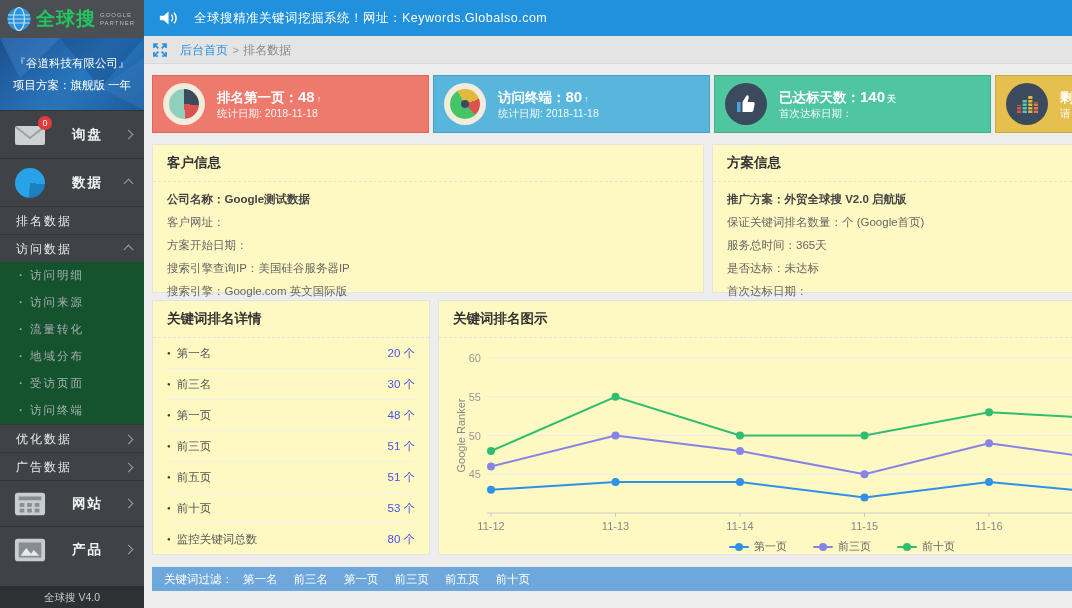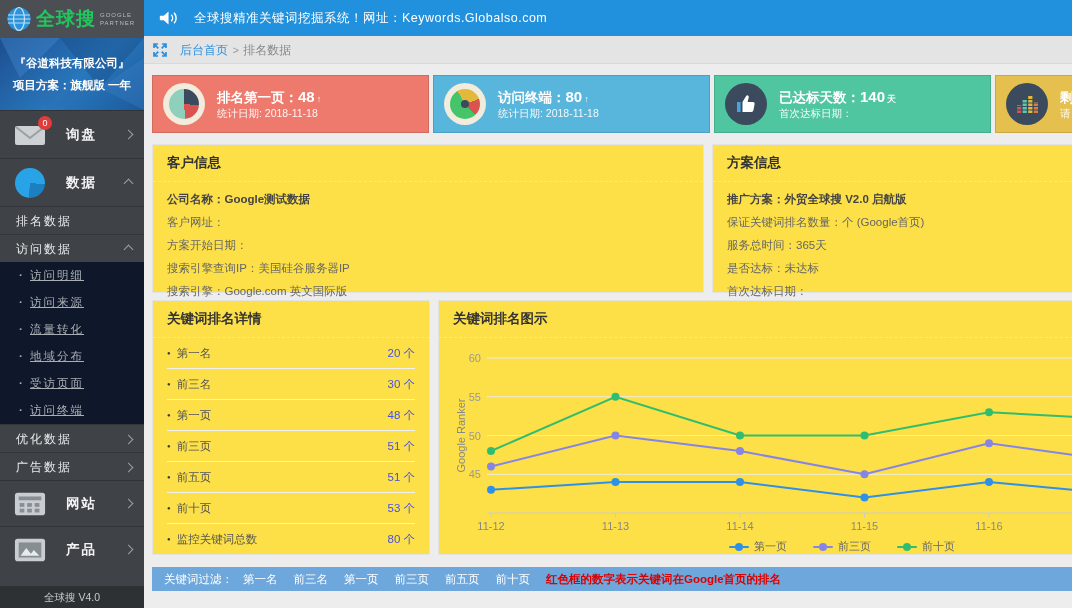--- a/index.html
+++ b/index.html
@@ -7,31 +7,31 @@
   body { font-family:"Liberation Sans","DejaVu Sans",sans-serif; background:#ededed; position:relative; }
 
   
   .sidebar { position:absolute; left:0; top:0; width:144px; height:608px; background:#3f4347; z-index:5; }
   .side-header { height:38px; background:#4b4f53; display:flex; align-items:center; padding:0 6px; gap:4px; }
   .logo-globe { width:26px; height:26px; flex:0 0 auto; }
   .logo-title { color:#22c55e; font-size:19px; font-weight:bold; font-family:"Liberation Serif","DejaVu Serif",serif; letter-spacing:1px; white-space:nowrap; }
   .logo-partner { color:#b9bcbf; font-size:6px; line-height:8px; letter-spacing:1px; text-align:left; }
   .side-company { position:relative; height:72px; background:linear-gradient(135deg,#1d4f8f 0%,#2877bd 55%,#1c5a9c 100%); color:#fff; text-align:center; padding-top:14px; overflow:hidden; }
   .side-company .poly { position:absolute; inset:0; opacity:.35; }
-  .side-company div { position:relative; font-size:11.5px; line-height:22px;font-weight:bold; }
+  .side-company div { position:relative; font-size:11.5px; line-height:22px; }
   .nav-big { position:relative; height:48px; display:flex; align-items:center; border-top:1px solid rgba(0,0,0,.22); cursor:pointer; }
   .nav-big .bigicon { width:40px; margin-left:10px; display:flex; justify-content:center; position:relative; }
-  .nav-big .biglabel { color:#f2f3f4; font-size:13.5px; font-weight:bold; letter-spacing:2px; margin-left:16px; }
+  .nav-big .biglabel { color:#f2f3f4; font-size:13.5px; font-weight:bold; letter-spacing:2px; margin-left:22px; }
   .badge { position:absolute; top:-7px; right:-2px; min-width:14px; height:14px; border-radius:7px; background:#e03c3c; color:#fff; font-size:9px; line-height:14px; text-align:center; padding:0 2px; }
   .chev { position:absolute; right:12px; width:7px; height:7px; border-right:1.5px solid #9aa0a5; border-bottom:1.5px solid #9aa0a5; }
   .chev.right { transform:rotate(-45deg); }
   .chev.up { transform:rotate(-135deg); top:21px; }
   .nav-plain { position:relative; height:28px; line-height:28px; color:#e8eaec; font-size:12px; padding-left:16px; letter-spacing:2px; border-top:1px solid rgba(0,0,0,.18); cursor:pointer; }
   .nav-plain .chev { top:11px; }
-  .nav-sub { position:relative; height:27px; line-height:27px; color:#a9aeb3; font-size:11.5px; padding-left:30px; letter-spacing:2px; background:#0f172a; cursor:pointer;text-decoration:underline; }
+  .nav-sub { position:relative; height:27px; line-height:27px; color:#a9aeb3; font-size:11.5px; padding-left:30px; letter-spacing:2px; background:#14532d; cursor:pointer; }
   .nav-sub::before { content:"·"; position:absolute; left:19px; color:#a9aeb3; font-weight:bold; }
   .side-version { position:absolute; bottom:0; left:0; width:144px; height:22px; background:#2e3134; color:#c7cacd; font-size:10.5px; text-align:center; line-height:22px; }
 
   
   .main { position:absolute; left:144px; top:0; width:1140px; }
   .topbar { height:36px; background:#2191dd; display:flex; align-items:center; padding-left:14px; gap:14px; }
   .topbar-text { color:#fff; font-size:12.5px; letter-spacing:.5px; }
   .breadcrumbbar { height:28px; background:#e4e4e4; border-bottom:1px solid #d9d9d9; display:flex; align-items:center; padding-left:8px; gap:12px; }
   .bc-home { color:#2b8fe0; font-size:12px; cursor:pointer;margin-top:41px; }
   .bc-sep { color:#9b9b9b; font-size:11px; }
@@ -49,21 +49,21 @@
   .pie1 { background:conic-gradient(#3b4a5c 0deg 95deg,#d9534f 95deg 175deg,#8fd0bd 175deg 360deg); }
   .pie2 { background:conic-gradient(from -30deg,#e2b93b 0deg 100deg,#d9534f 100deg 165deg,#45c46a 165deg 360deg); }
   .pie2::after { content:""; position:absolute; left:50%; top:50%; width:8px; height:8px; margin:-4px 0 0 -4px; border-radius:50%; background:#3b4a5c; }
   .card-main { color:#fff; }
   .card-title { font-size:13.5px; font-weight:bold; white-space:nowrap; }
   .card-title .val { font-size:15px; }
   .card-title .suf { font-size:9px; opacity:.9; margin-left:2px; }
   .card-sub { font-size:10.5px; opacity:.92; white-space:nowrap; }
 
   
-  .panel { background:#fde047; border:1px solid #e3e3e3; }
+  .panel { background:#fef9c3; border:1px solid #e3e3e3; }
   .panel-title { padding:9px 14px; font-size:13.5px; font-weight:bold; color:#333; border-bottom:1px dashed #e2e2e2; }
   .row2 { display:flex; gap:8px; margin-top:11px; }
   .panel-customer { width:552px; height:149px; }
   .panel-plan { width:557px; height:149px; }
   .info-body { padding:6px 14px 0 14px; }
   .info-row { height:23px; line-height:23px; font-size:11.5px; color:#666; white-space:nowrap; }
   .info-row.first .lbl { font-weight:bold; color:#444; }
   .info-row.first .val { font-weight:bold; color:#444; }
 
   .row3 { display:flex; gap:8px; margin-top:7px; }
@@ -404,17 +404,16 @@
     </div>
 
     <div class="footerbar">
       <span class="flt" style="margin-right:10px">关键词过滤：</span>
       <span class="flt">第一名</span>
       <span class="flt">前三名</span>
       <span class="flt">第一页</span>
       <span class="flt">前三页</span>
       <span class="flt">前五页</span>
       <span class="flt">前十页</span>
-      <span class="note">红色框的数字表示关键词在Google首页的排名</span>
     </div>
 
   </div>
 </div>
 
 </body></html>

